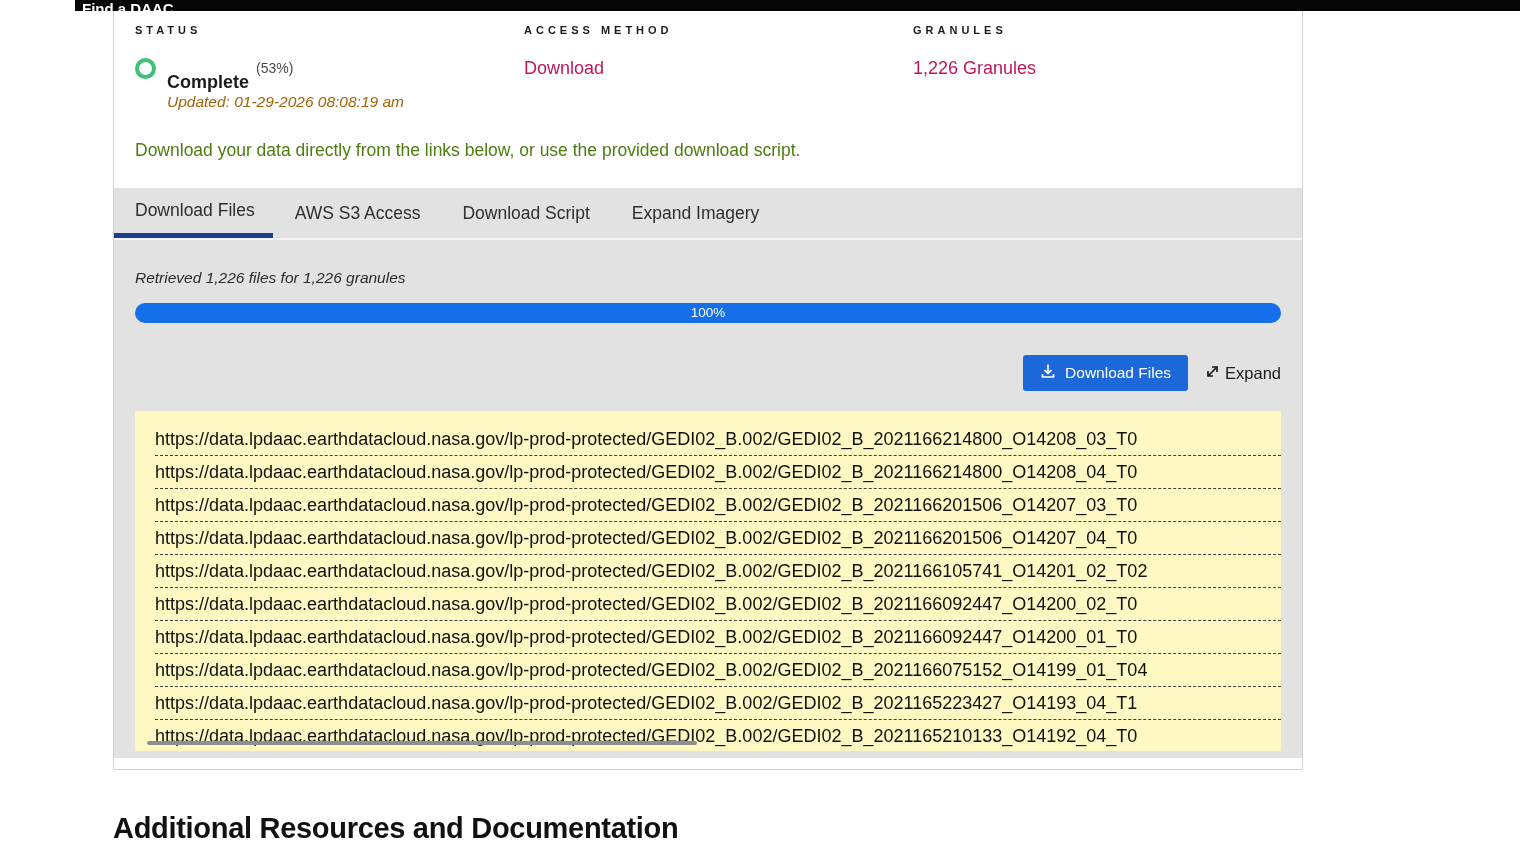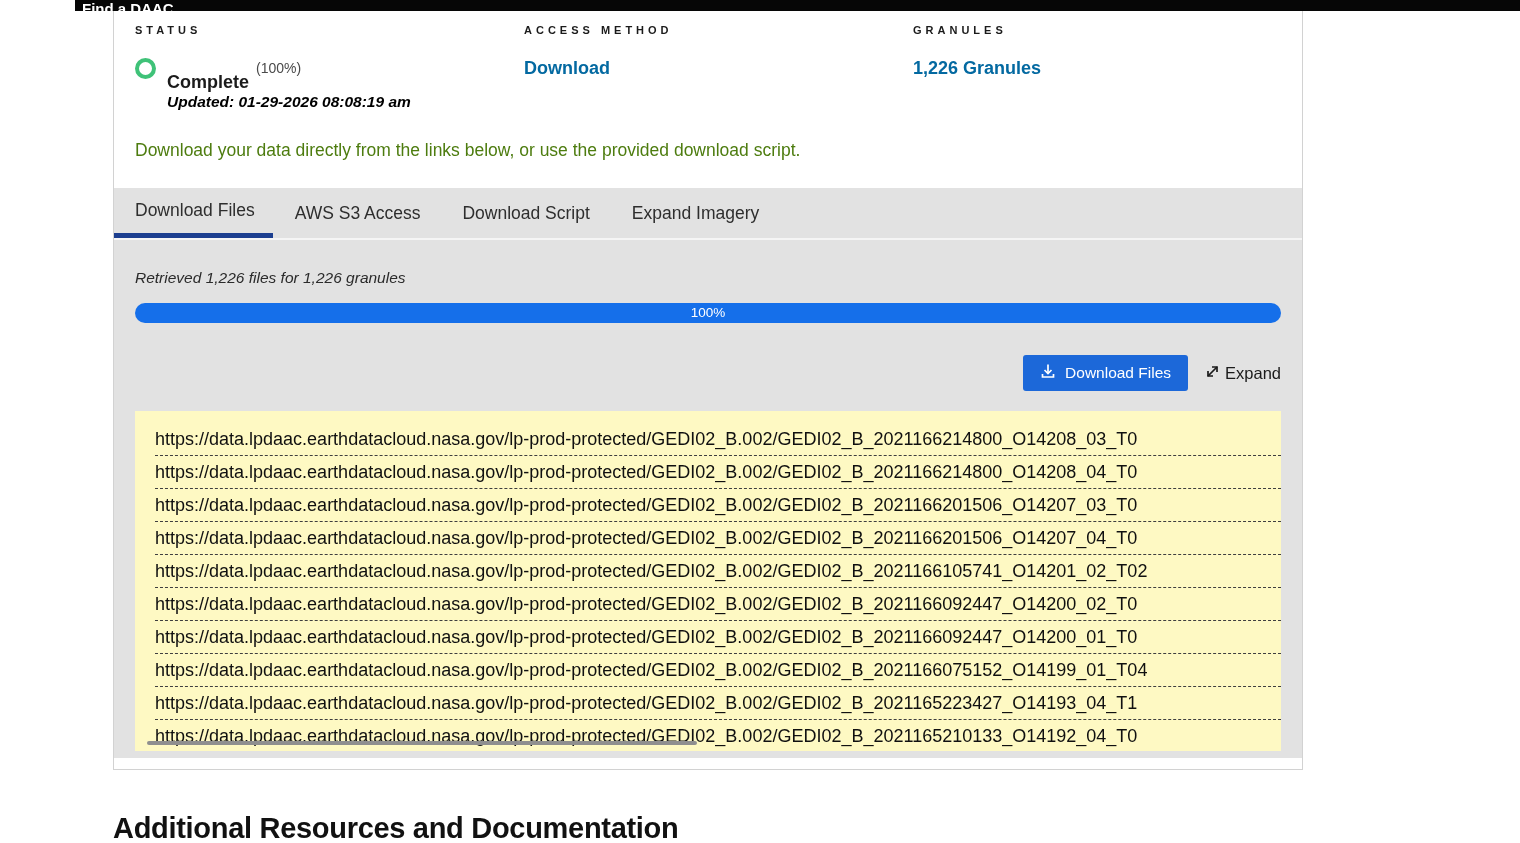--- a/index.html
+++ b/index.html
@@ -19,22 +19,22 @@
 
   .summary { display: flex; padding: 13px 21px 0 21px; }
   .sum-col { width: 389px; }
   .sum-col.last { width: auto; }
   .sum-label { font-size: 11px; font-weight: 700; letter-spacing: 4px; color: #1b1b1b; }
   .value-row { display: flex; align-items: center; margin-top: 20px; height: 24px; }
   .ring { width: 21px; height: 21px; border: 4px solid #3fc278; border-radius: 50%;
     background: #ffffff; flex: 0 0 auto; }
   .status-value { font-size: 18px; font-weight: 700; margin-left: 11px; color: #1b1b1b; margin-top: 28px; }
   .status-pct { font-size: 14px; color: #4a4a4a; margin-left: 7px; }
-  .sum-value { font-size: 18px; font-weight: 700; margin-top: 22px; color: #0369a1; }
-  .updated { font-style: italic; font-size: 15.5px; color: #000000; margin: 13px 0 0 32px; font-weight: bold; }
+  .sum-value { font-size: 18px; font-weight: 400; margin-top: 22px; color: #be185d; }
+  .updated { font-style: italic; font-size: 15.5px; color: #a16207; margin: 13px 0 0 32px; }
 
   .instructions { font-size: 17.5px; color: #4d7c0f; margin: 29px 0 0 21px; }
 
   
   .tabbar { display: flex; align-items: stretch; margin-top: 27px; height: 52px;
     background: #e2e2e2; border-bottom: 2px solid #f5f5f5; }
   .tab { display: flex; align-items: center; font-size: 17.5px; color: #2e2e2e;
     padding: 0 20px; cursor: pointer; }
   .tab.active { padding: 0 18px 0 21px; border-bottom: 5px solid #1c3e8f; font-weight: 400; }
   .tab + .tab { margin-left: 2px; }
@@ -78,21 +78,21 @@
   </div>
 
   <div class="card">
 
     <div class="summary">
       <div class="sum-col">
         <div class="sum-label">STATUS</div>
         <div class="value-row">
           <span class="ring icon"></span>
           <span class="status-value">Complete</span>
-          <span class="status-pct">(100%)</span>
+          <span class="status-pct">(53%)</span>
         </div>
         <div class="updated">Updated: 01-29-2026 08:08:19 am</div>
       </div>
       <div class="sum-col">
         <div class="sum-label">ACCESS METHOD</div>
         <div class="sum-value">Download</div>
       </div>
       <div class="sum-col last">
         <div class="sum-label">GRANULES</div>
         <div class="sum-value">1,226 Granules</div>

